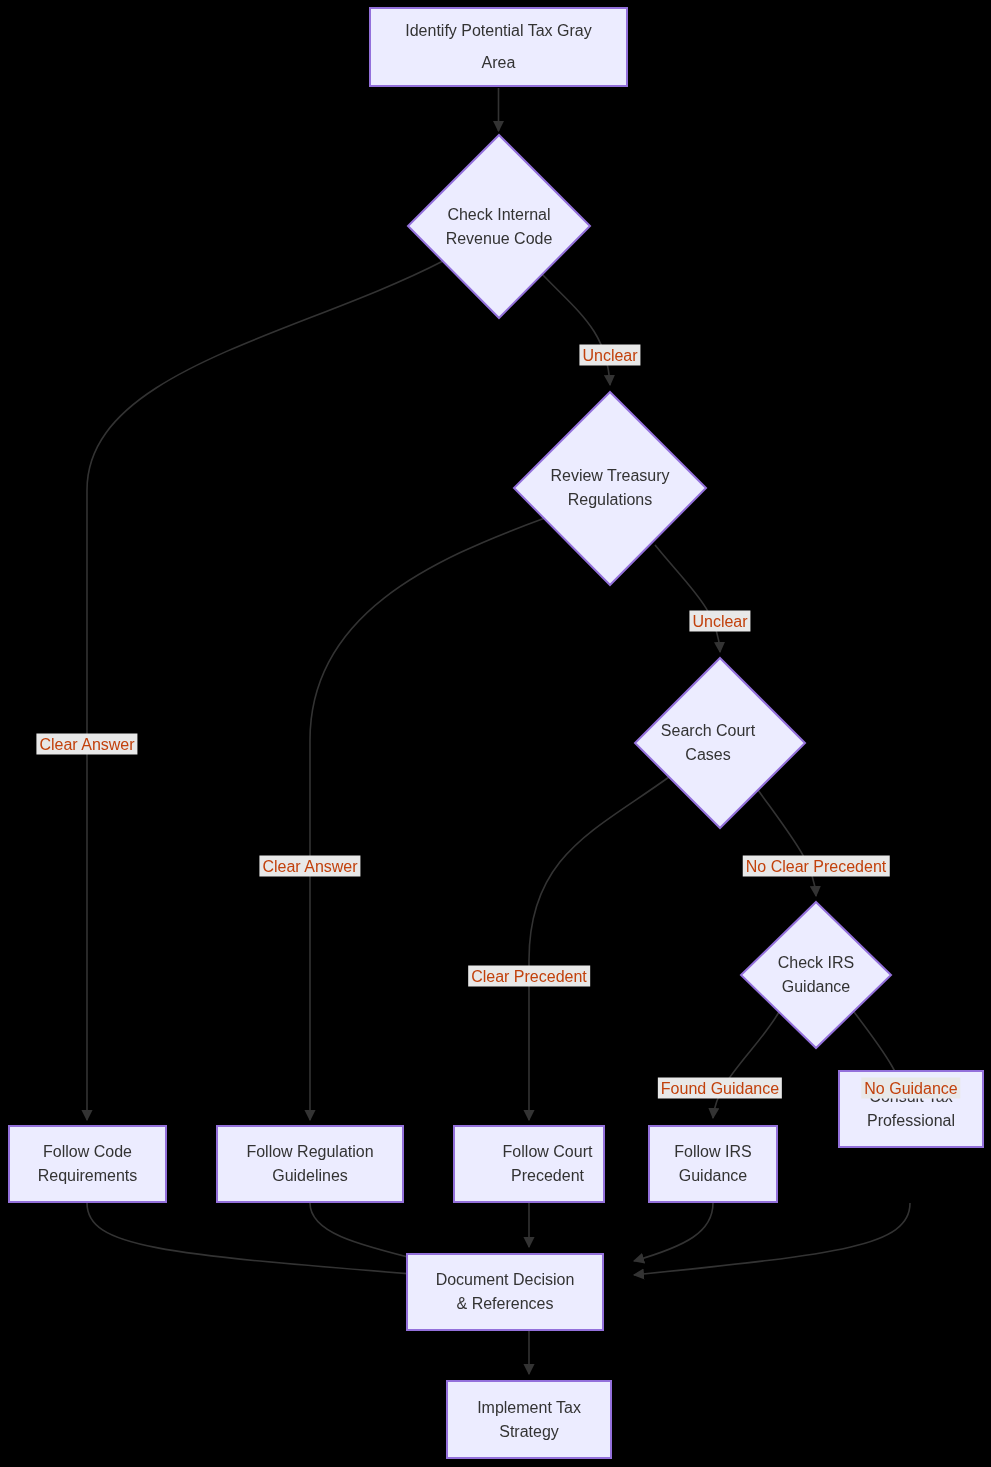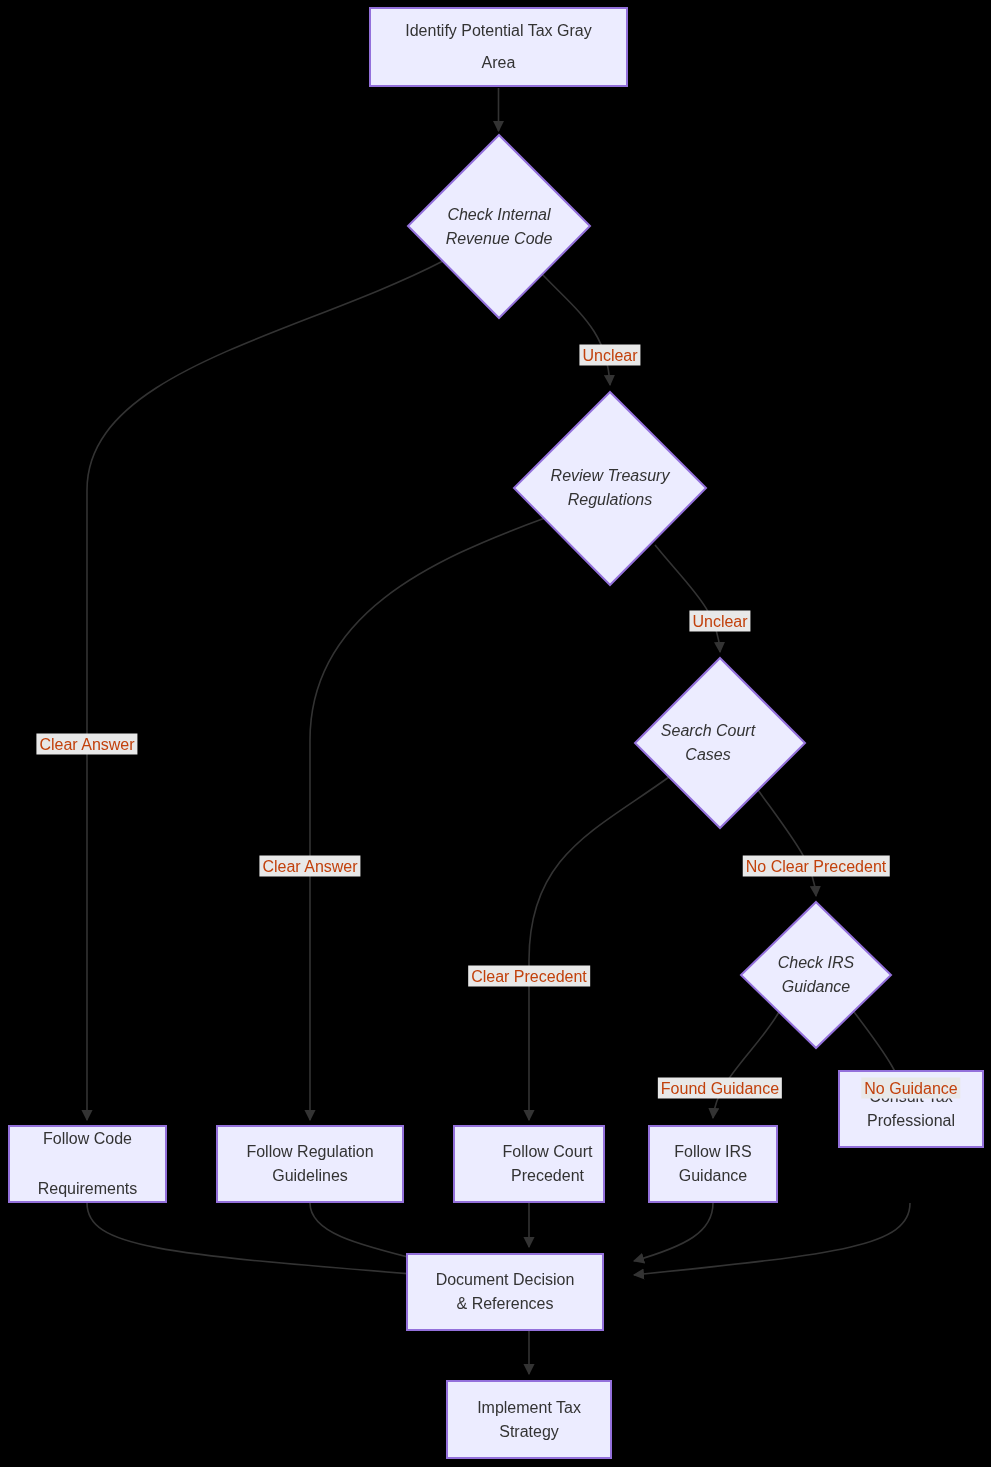--- a/index.html
+++ b/index.html
@@ -47,21 +47,21 @@
   .node span { display: block; }
   .diamond-label {
     position: absolute;
     transform: translate(-50%, -50%);
     color: #333333;
     font-size: 16px;
     line-height: 24px;
     text-align: center;
     white-space: nowrap;
   }
-  .diamond-label span { display: block; font-style: italic; }
+  .diamond-label span { display: block; }
   .edge-label {
     position: absolute;
     transform: translate(-50%, -50%);
     background: #e8e8e8;
     color: #c2410c;
     font-size: 16px;
     line-height: 21px;
     padding: 0 3px;
     white-space: nowrap;
   }
@@ -97,21 +97,21 @@
     <polygon class="diamond-shape" points="499,135 590,226 499,318 408,226"></polygon>
     <polygon class="diamond-shape" points="610,392 706,488 610,585 514,488"></polygon>
     <polygon class="diamond-shape" points="720,658 805,743 720,828 635,743"></polygon>
     <polygon class="diamond-shape" points="816,902 891,975 816,1048 741,975"></polygon>
   </svg>
 
   <div class="node" style="left:369px; top:7px; width:259px; height:80px;gap:8px;">
     <span>Identify Potential Tax Gray</span>
     <span>Area</span>
   </div>
-  <div class="node" style="left:8px; top:1125px; width:159px; height:78px;justify-content:space-between;">
+  <div class="node" style="left:8px; top:1125px; width:159px; height:78px;">
     <span>Follow Code</span>
     <span>Requirements</span>
   </div>
   <div class="node" style="left:216px; top:1125px; width:188px; height:78px;">
     <span>Follow Regulation</span>
     <span>Guidelines</span>
   </div>
   <div class="node" style="left:453px; top:1125px; width:152px; height:78px;padding-left:37px;">
     <span>Follow Court</span>
     <span>Precedent</span>

